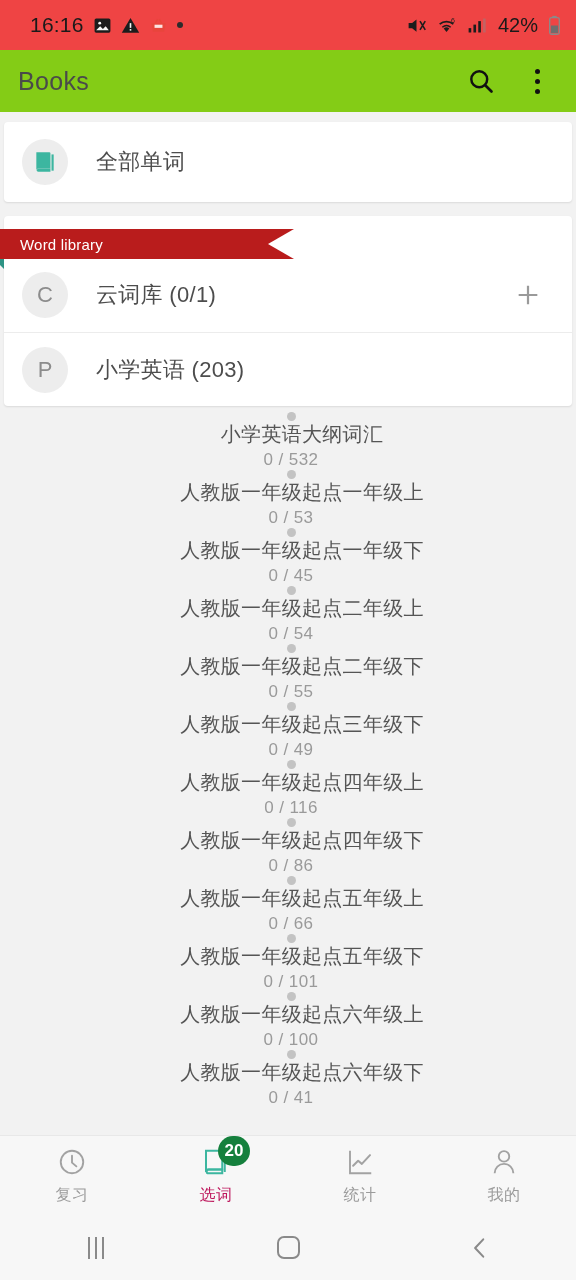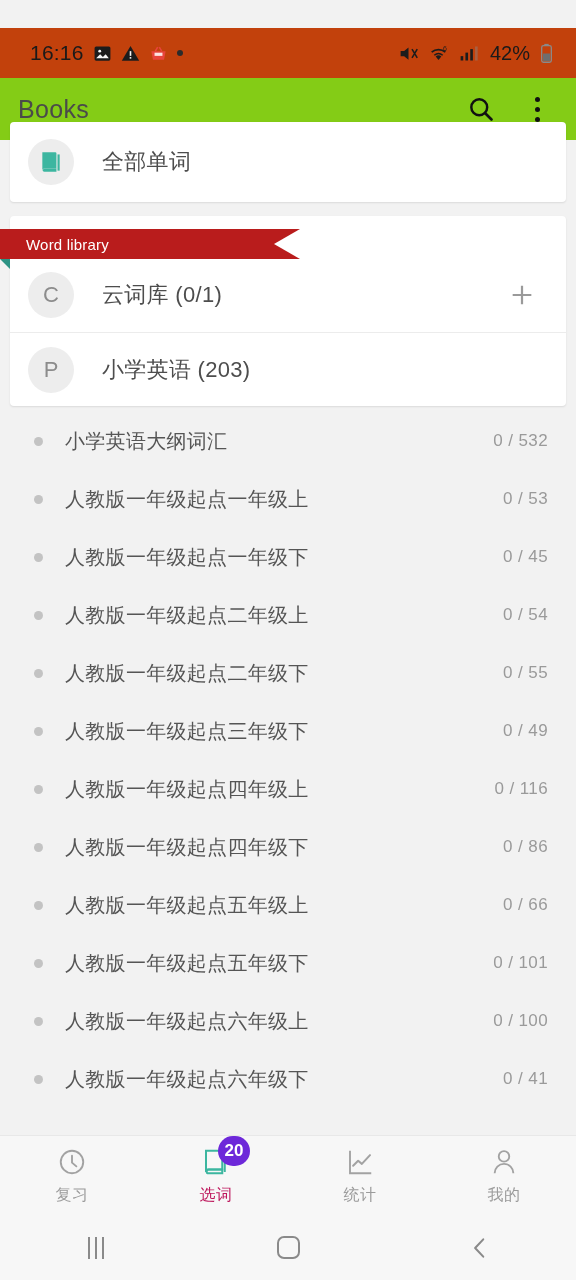--- a/index.html
+++ b/index.html
@@ -13,26 +13,25 @@
   body {
     font-family: "Liberation Sans", "DejaVu Sans", sans-serif;
     background: #f2f2f2;
     position: relative;
     -webkit-font-smoothing: antialiased;
   }
 
   
   .status-bar {
     height: 50px;
-    background: #c2410c;
-    display: flex;
-    align-items: center;
-    padding: 0 22px 0 30px;
+    background: #ef4444;
+    display: flex;
+    align-items: center;
+    padding: 0 14px 0 30px;
     color: #1c1c1c;
-    margin-top: 28px;
   }
   .status-left {
     display: flex;
     align-items: center;
     gap: 9px;
     flex: 1;
   }
   .status-time {
     font-size: 21px;
     letter-spacing: 0.2px;
@@ -86,21 +85,21 @@
     width: 26px; height: 34px;
   }
   .kebab i {
     width: 5px; height: 5px; border-radius: 50%;
     background: #111; display: block;
   }
 
   
   .card {
     background: #ffffff;
-    margin: 0 10px;
+    margin: 0 4px;
     border-radius: 4px;
     box-shadow: 0 1px 2px rgba(0,0,0,0.10);
   }
   .card-allwords {
     margin-top: 10px;
     height: 80px;
     display: flex;
     align-items: center;
     padding-left: 18px;
   }
@@ -194,20 +193,21 @@
   
   .book-list {
     margin-top: 6px;
     padding-bottom: 4px;
   }
   .book-item {
     height: 58px;
     display: flex;
     align-items: center;
     padding: 0 28px 0 34px;
+    flex-direction: column;
   }
   .bullet {
     width: 9px; height: 9px;
     border-radius: 50%;
     background: #c3c3c3;
     flex-shrink: 0;
   }
   .book-name {
     font-size: 20px;
     color: #555555;
@@ -266,21 +266,21 @@
   }
   .tab.active .tab-label { color: #be185d; }
   .badge {
     position: absolute;
     top: -10px;
     left: 19px;
     min-width: 32px;
     height: 30px;
     padding: 0 6px;
     border-radius: 15px;
-    background: #6d28d9;
+    background: #15803d;
     color: #fff;
     font-size: 17px;
     font-weight: 700;
     display: flex;
     align-items: center;
     justify-content: center;
     line-height: 1;
   }
 
   

